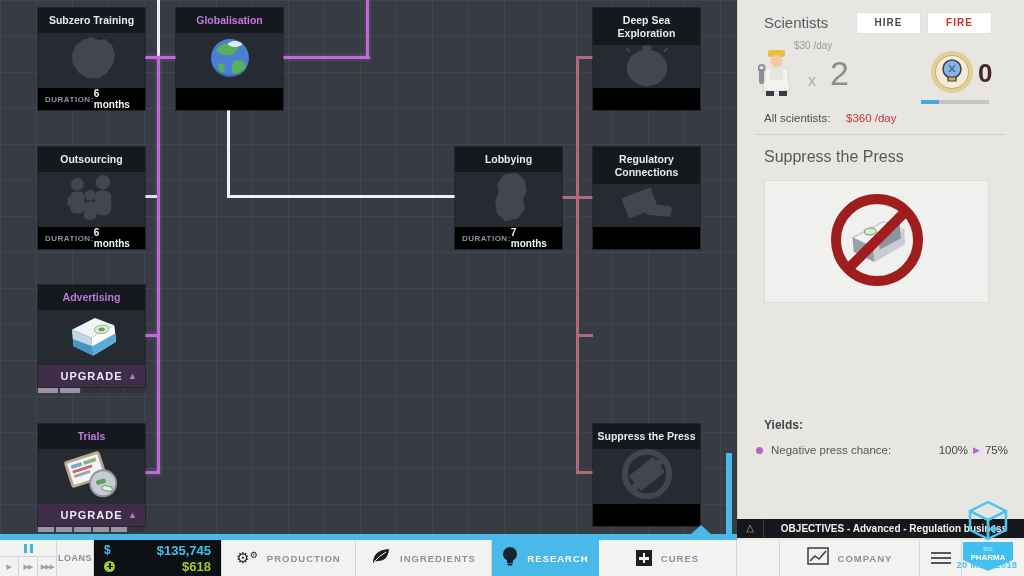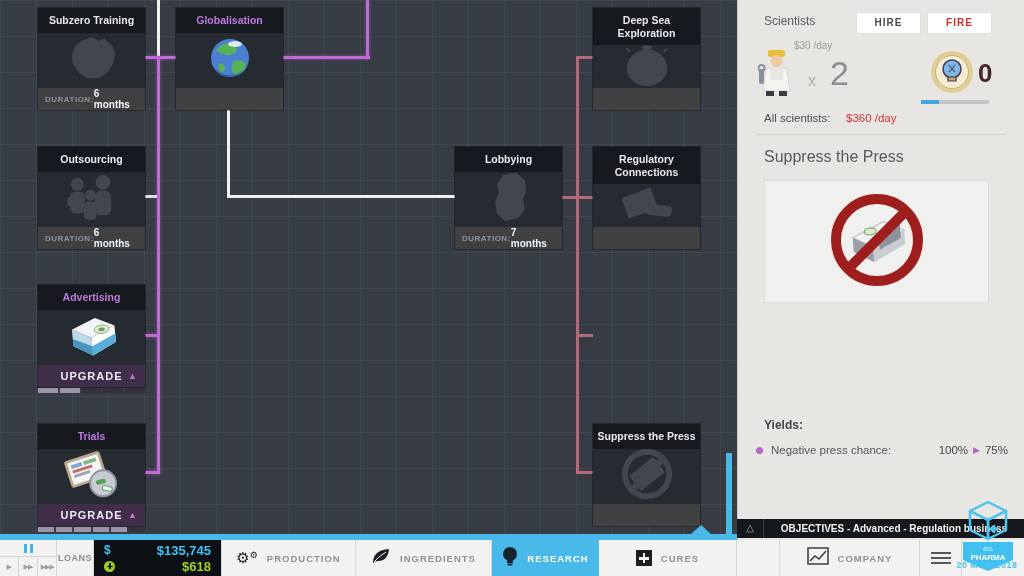--- a/index.html
+++ b/index.html
@@ -18,42 +18,42 @@
   .line.purple { background:#c06ad8; box-shadow:0 0 4px rgba(192,106,216,.5); }
   .line.rose { background:#b2697a; }
   .line.pale { background:#e3dde8; }
 
   .node { position:absolute; width:107px; height:102px; display:flex; flex-direction:column;
           background:#262b32; box-shadow:0 0 0 1px rgba(0,0,0,.35); }
   .node-title { background:#15181d; color:#e8eaee; font-size:10.5px; font-weight:bold;
                 text-align:center; padding:6px 4px; line-height:1.2; }
   .node.researched .node-title { color:#bd7ae0; }
   .node-body { flex:1; display:flex; align-items:center; justify-content:center; overflow:hidden; }
-  .node-footer { background:#404040; height:22px; display:flex; align-items:center;
+  .node-footer { background:#000000; height:22px; display:flex; align-items:center;
                  justify-content:center; padding:0 7px; }
   .dur-label { color:#8d939d; font-size:8px; letter-spacing:.5px; font-weight:bold; }
   .dur-value { color:#eef4f8; font-size:10px; font-weight:bold; }
   .node-footer.upgrade { background:#3f2d49; justify-content:center; position:relative; }
   .upg-label { color:#efe8f4; font-size:11px; font-weight:bold; letter-spacing:1px; }
   .upg-arrow { position:absolute; right:8px; color:#b678d8; font-size:9px; }
   .node-progress { position:absolute; left:0; top:103px; width:107px; height:5px; display:flex; gap:2px; }
   .node-progress .seg { flex:1; background:#35313b; }
   .node-progress .seg.fill { background:#9b94a6; }
 
   
   .tree-bottom-strip { position:absolute; left:0; top:534px; width:737px; height:6px; background:#49b9ea; }
   .tree-right-strip  { position:absolute; left:726px; top:453px; width:6px; height:87px; background:#49b9ea; }
   .tab-notch { position:absolute; left:690px; top:525px; width:0; height:0;
                border-left:11px solid transparent; border-right:11px solid transparent;
                border-bottom:10px solid #49b9ea; }
 
   
   .panel { position:absolute; left:737px; top:0; width:287px; height:540px; background:#e7e6e3;
            border-left:1px solid #caccc9; }
-  .panel-title { position:absolute; left:26px; top:14px; font-size:12px; color:#5a5c5e; }
+  .panel-title { position:absolute; left:26px; top:14px; font-size:15px; color:#5a5c5e; }
   .btn { position:absolute; top:12px; height:22px; background:#fff; border:1px solid #e0e0dd;
          font-size:10px; font-weight:bold; letter-spacing:1px; text-align:center; line-height:20px;
          cursor:pointer; }
   .btn-hire { left:118px; width:65px; color:#4a4a4a; }
   .btn-fire { left:189px; width:65px; color:#cf2b2b; }
   .cost-day { position:absolute; left:56px; top:40px; font-size:10px; color:#9a9a98; }
   .sci-x { position:absolute; left:70px; top:72px; font-size:16px; color:#aaa; }
   .sci-count { position:absolute; left:92px; top:54px; font-size:34px; color:#8d8d8b; font-weight:300; }
   .idea-count { position:absolute; left:240px; top:58px; font-size:26px; font-weight:bold; color:#46262a; }
   .sci-bar { position:absolute; left:183px; top:100px; width:68px; height:4px; background:#c6c6c4; }

